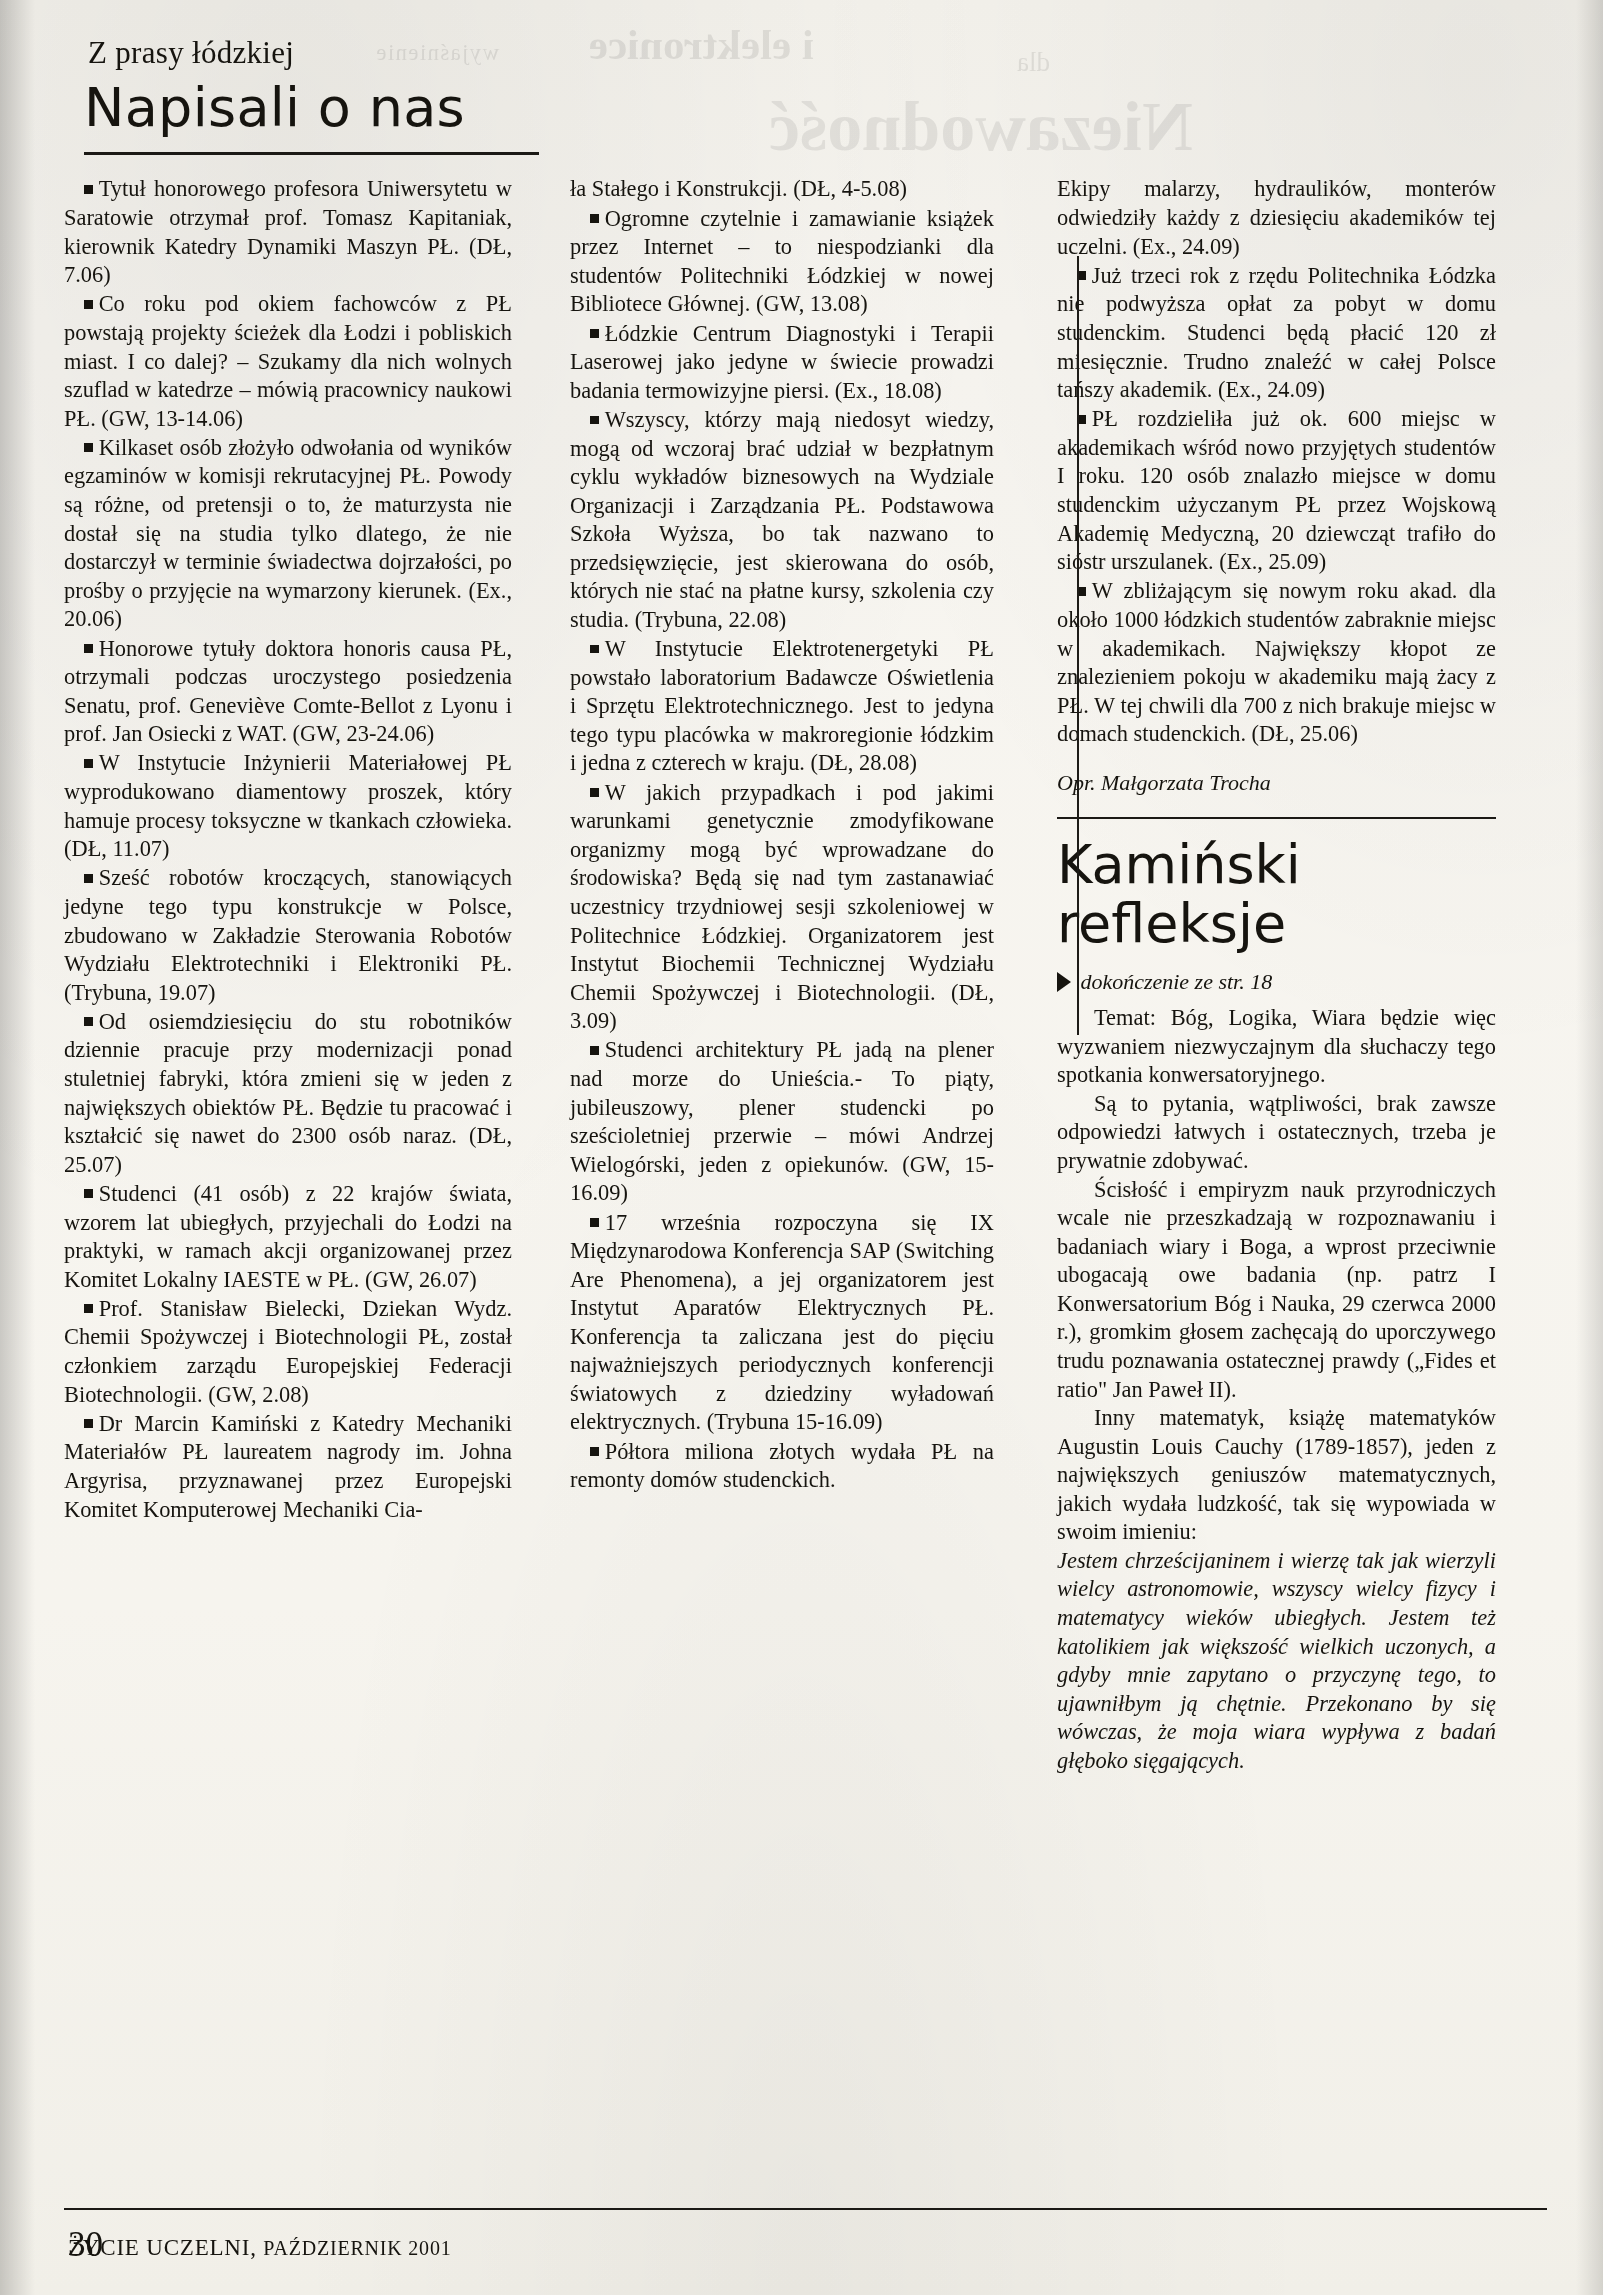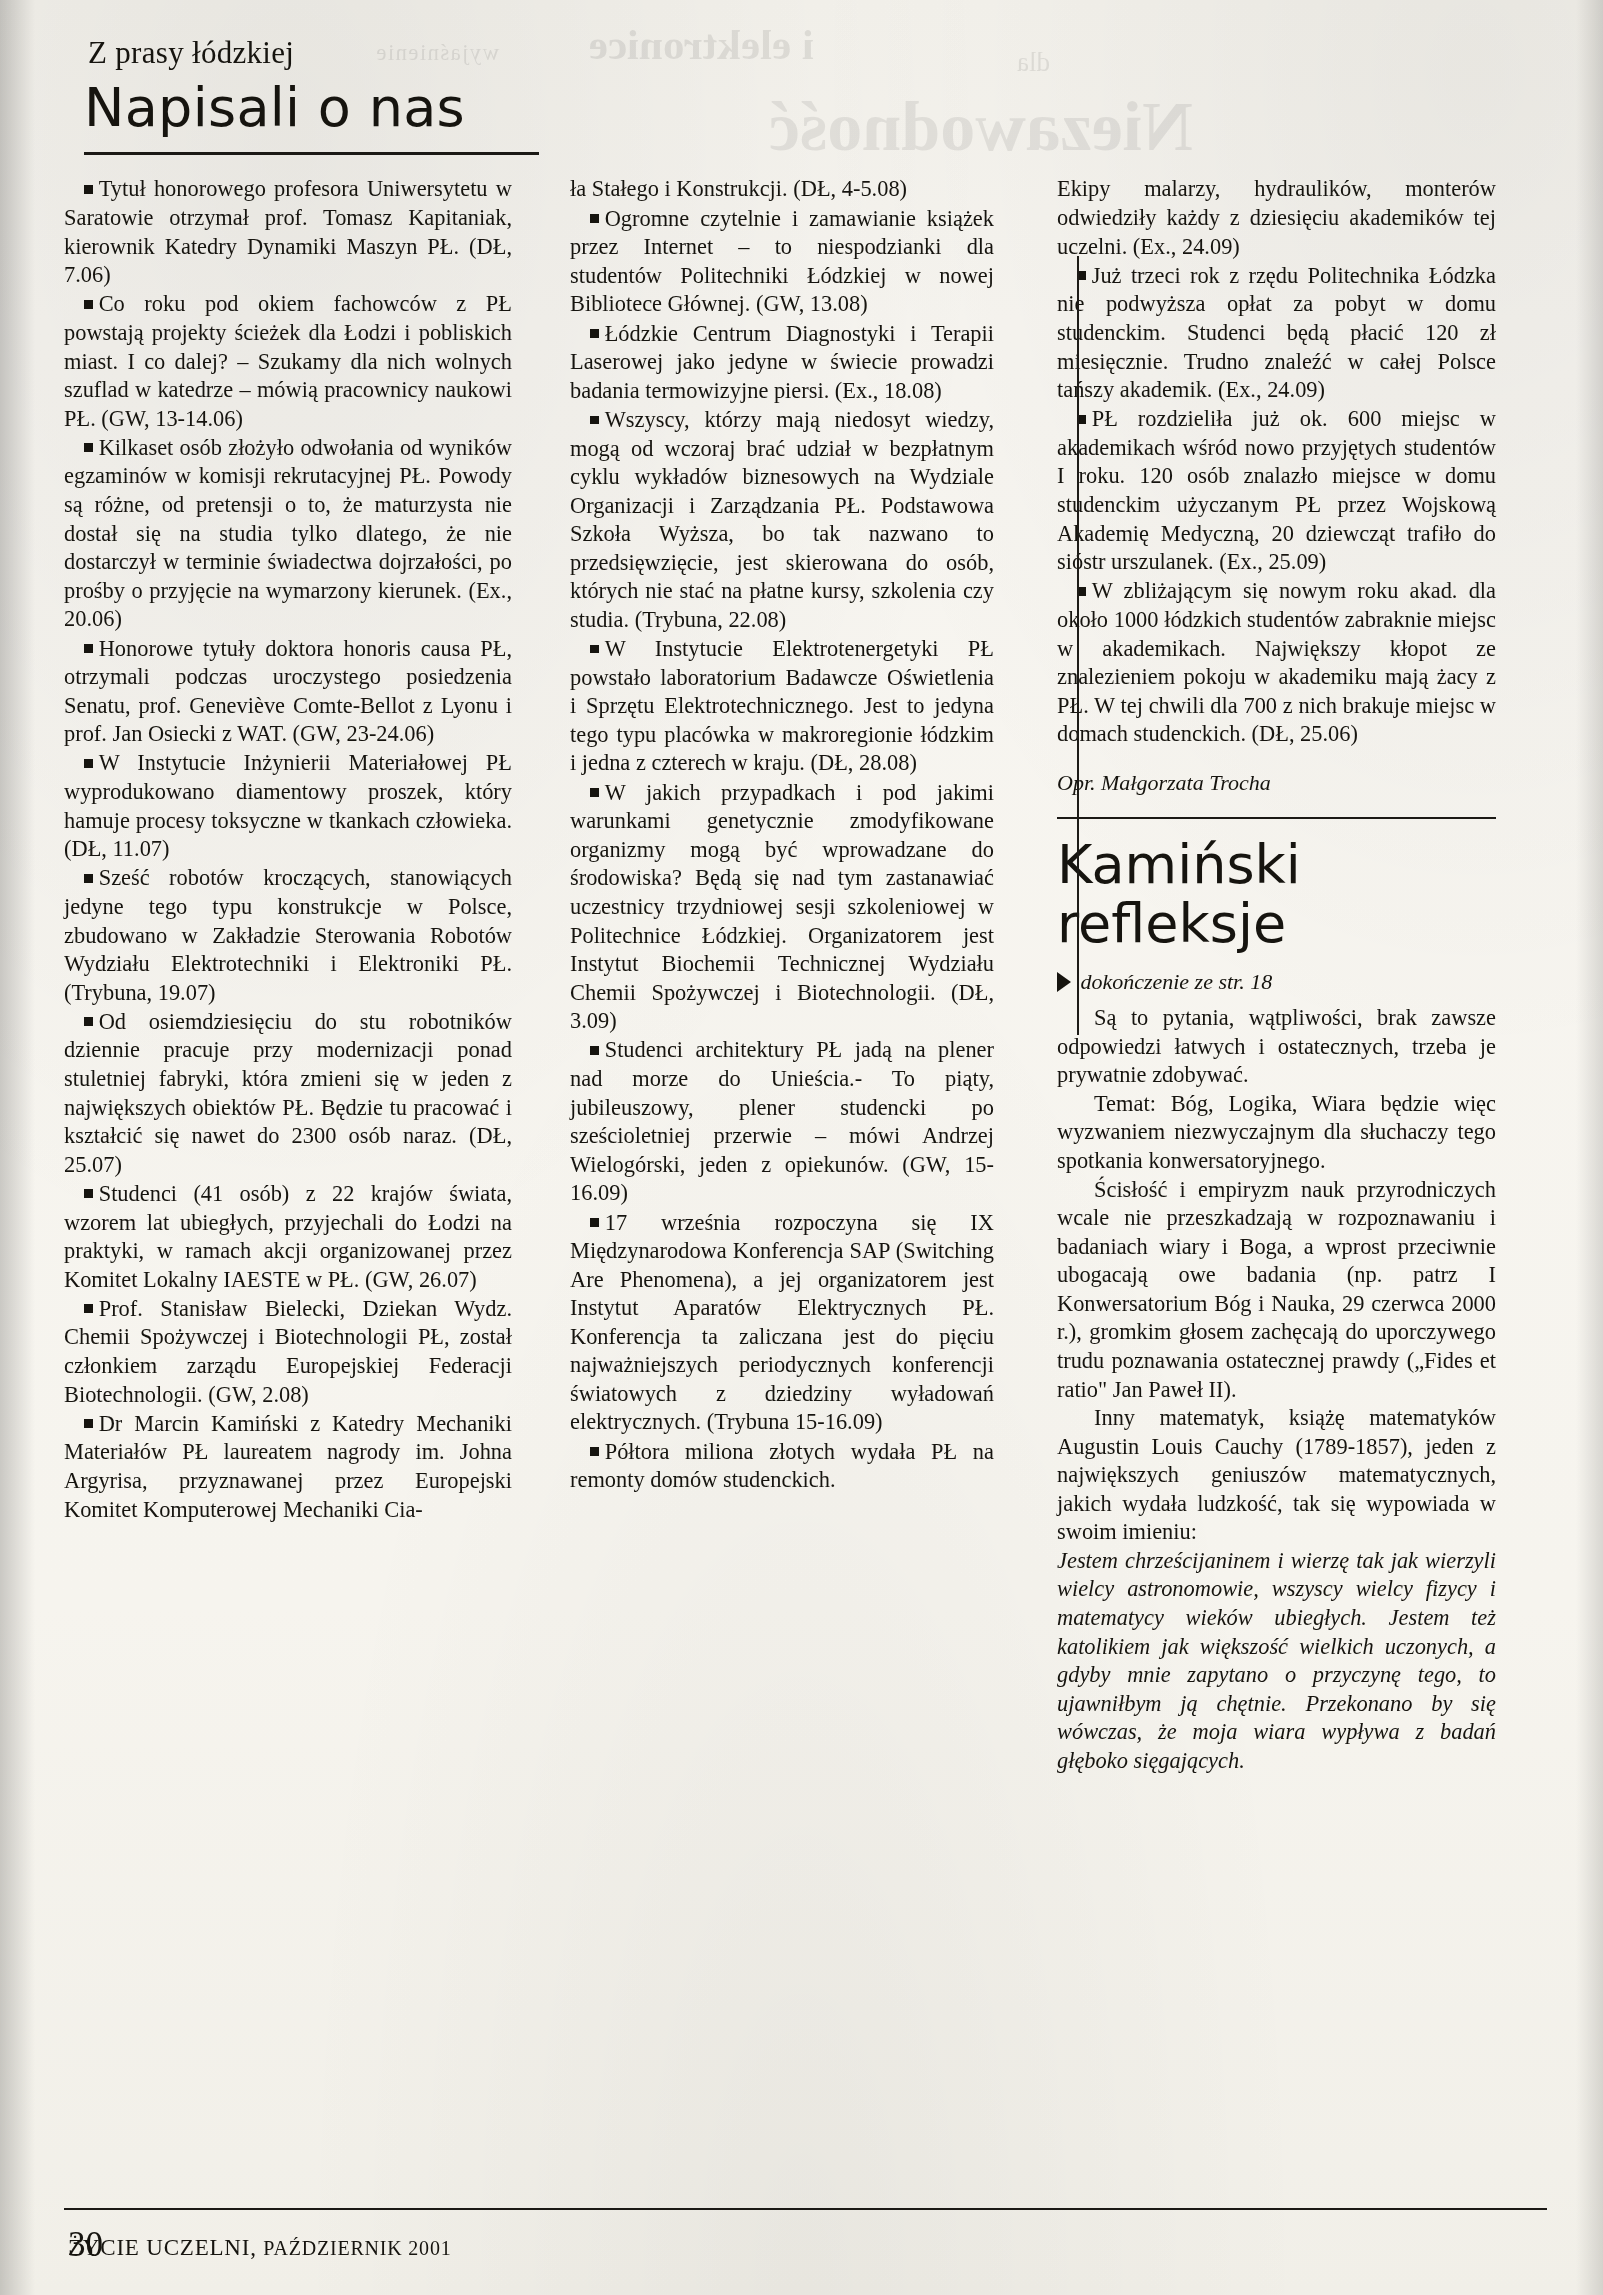--- a/index.html
+++ b/index.html
@@ -260,22 +260,22 @@
 
       <div class="art2-rule"></div>
       <h2 class="art2-title">
         <span>Kamiński</span><br>
         <span>refleksje</span>
       </h2>
       <div class="cont-line">
         <span class="tri"></span>
         <span>dokończenie ze str. 18</span>
       </div>
+      <p class="indent">Temat: Bóg, Logika, Wiara będzie więc wyzwaniem niezwyczajnym dla słuchaczy tego spotkania konwersatoryjnego.</p>
       <p class="indent">Są to pytania, wątpliwości, brak zawsze odpowiedzi łatwych i ostatecznych, trzeba je prywatnie zdobywać.</p>
-      <p class="indent">Temat: Bóg, Logika, Wiara będzie więc wyzwaniem niezwyczajnym dla słuchaczy tego spotkania konwersatoryjnego.</p>
       <p class="indent">Ścisłość i empiryzm nauk przyrodniczych wcale nie przeszkadzają w rozpoznawaniu i badaniach wiary i Boga, a wprost przeciwnie ubogacają owe badania (np. patrz I Konwersatorium Bóg i Nauka, 29 czerwca 2000 r.), gromkim głosem zachęcają do uporczywego trudu poznawania ostatecznej prawdy („Fides et ratio" Jan Paweł II).</p>
       <p class="indent">Inny matematyk, książę matematyków Augustin Louis Cauchy (1789-1857), jeden z największych geniuszów matematycznych, jakich wydała ludzkość, tak się wypowiada w swoim imieniu:</p>
       <p class="ital">Jestem chrześcijaninem i wierzę tak jak wierzyli wielcy astronomowie, wszyscy wielcy fizycy i matematycy wieków ubiegłych. Jestem też katolikiem jak większość wielkich uczonych, a gdyby mnie zapytano o przyczynę tego, to ujawniłbym ją chętnie. Przekonano by się wówczas, że moja wiara wypływa z badań głęboko sięgających.</p>
     </div>
 
   </div>
 
   <div class="vrule" id="vrule-a"></div>
 </div>
 

